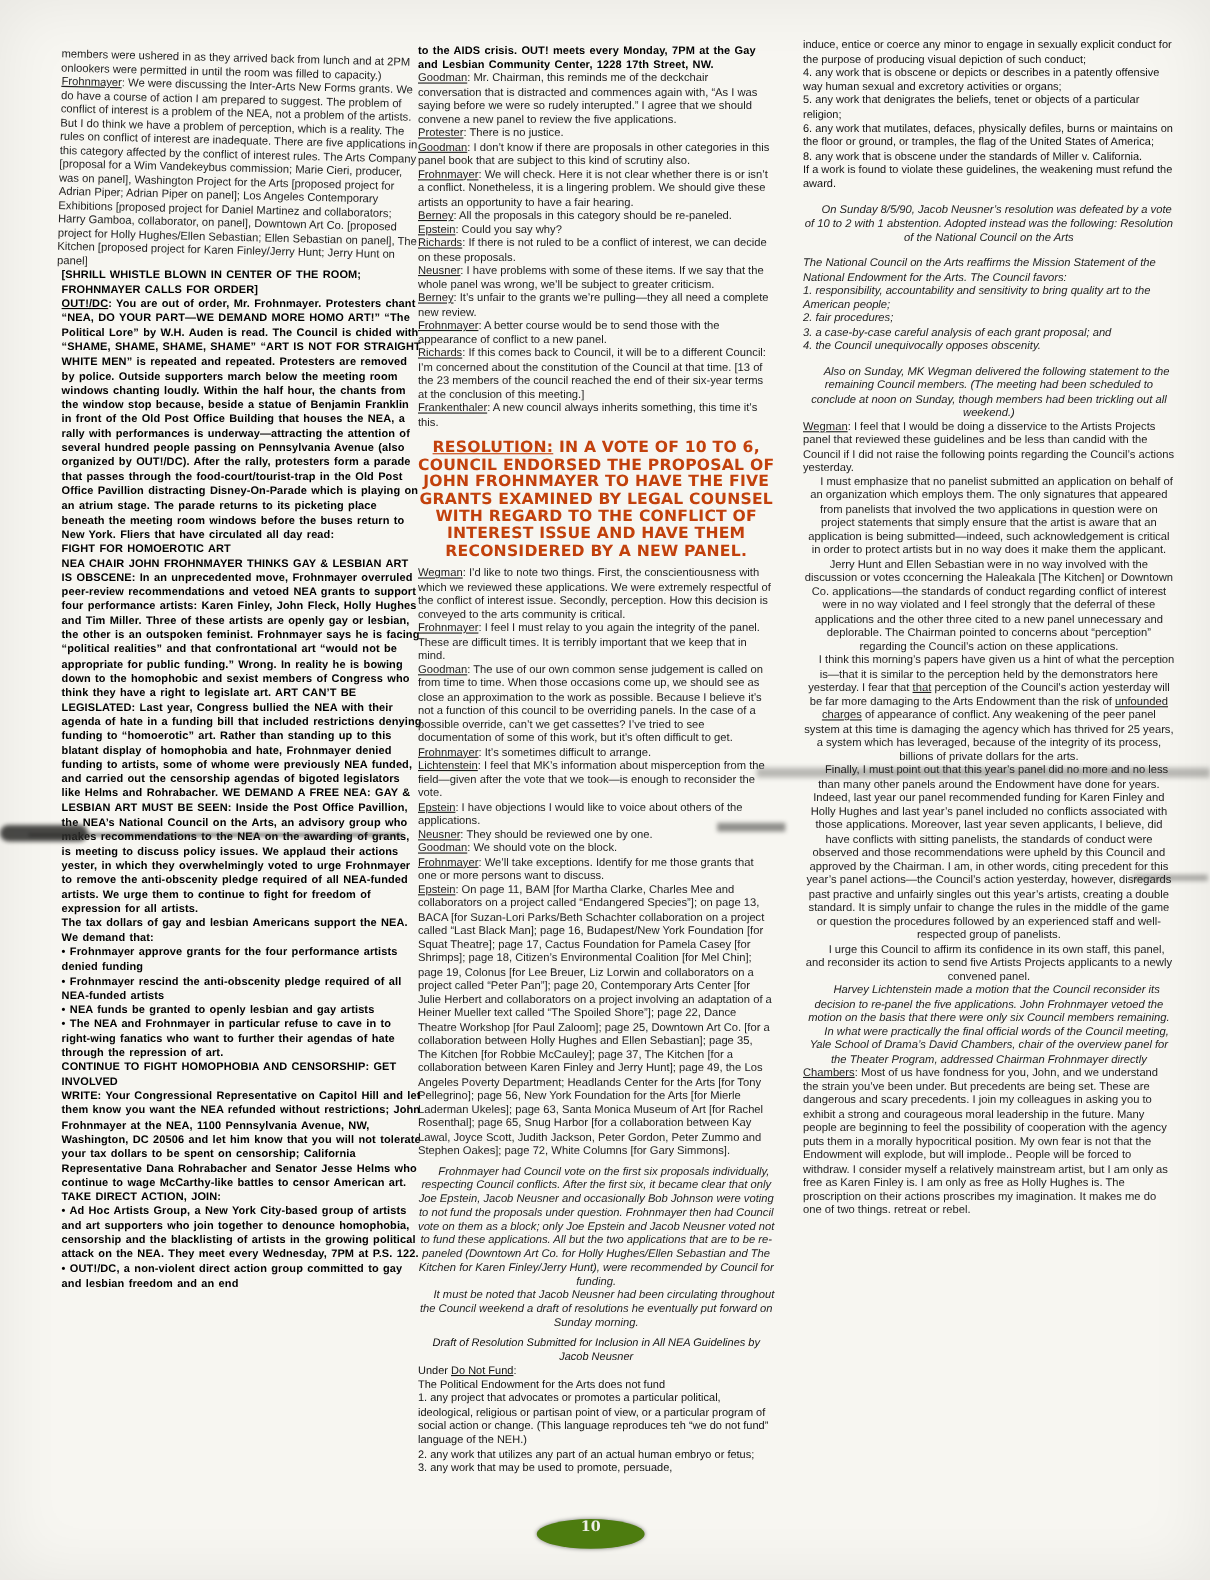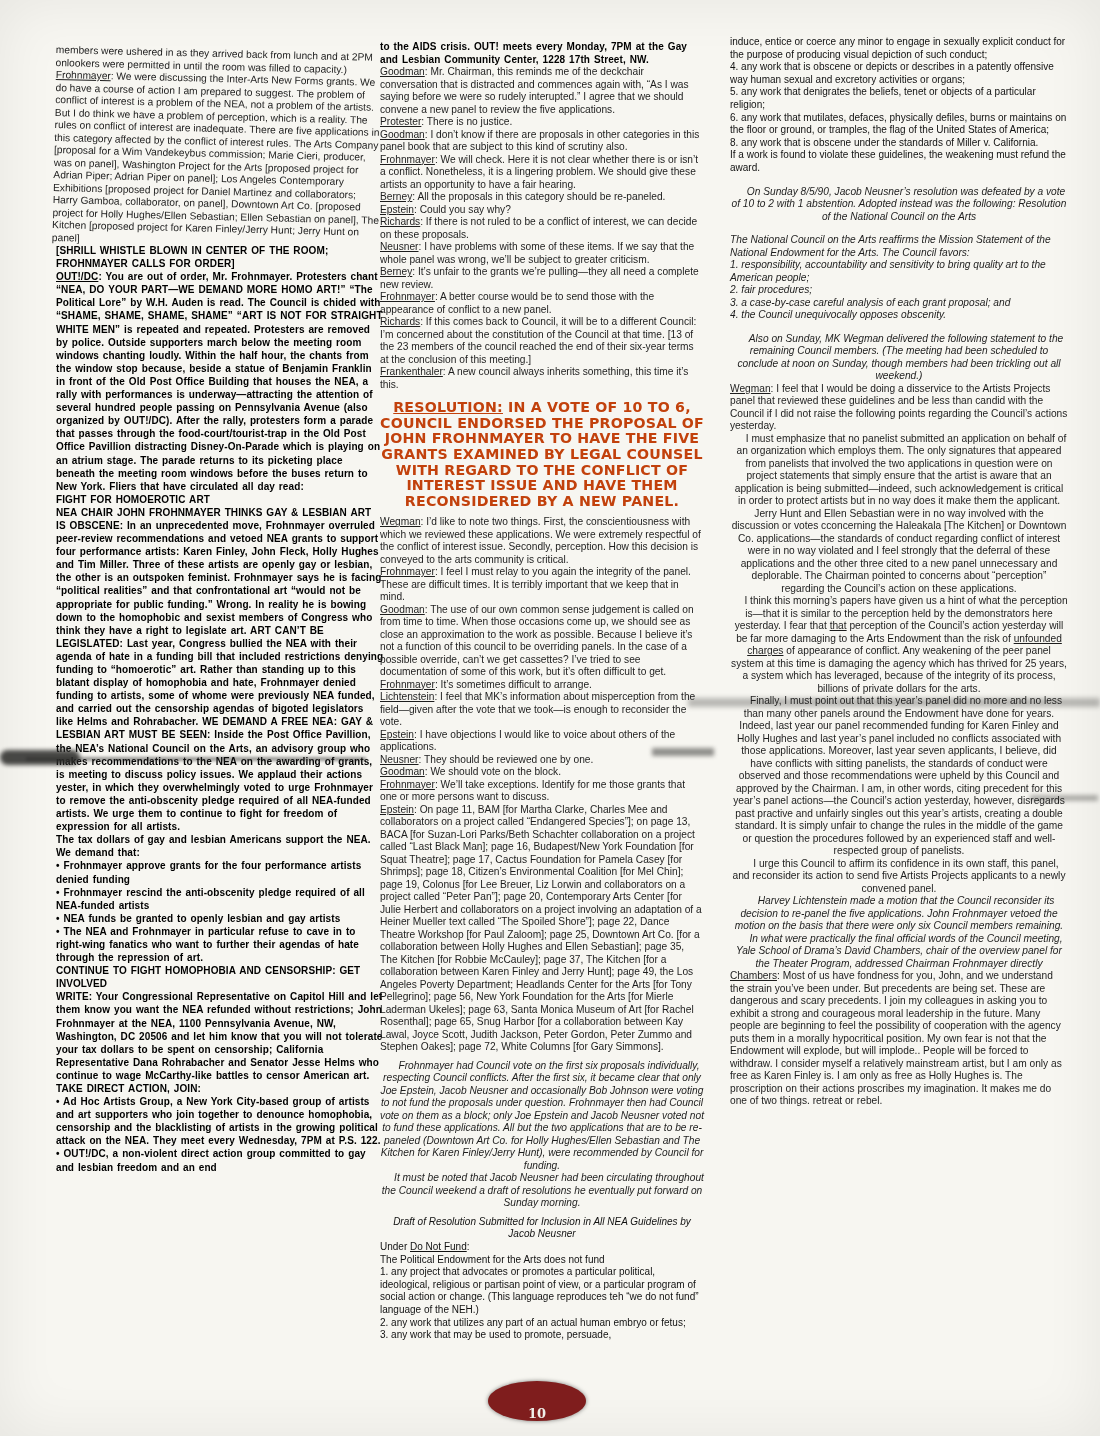--- a/index.html
+++ b/index.html
@@ -21,22 +21,22 @@
         line-height:12.6px;color:#111;}
   .mono-center-italic{text-align:center;font-style:italic;}
   .headline{font-family:"DejaVu Sans",sans-serif;font-weight:800;font-size:14.2px;line-height:15.6px;
             text-align:center;color:#c2410c;margin:9px 0 7px 0;letter-spacing:0.2px;}
   .indent{text-indent:14px;text-align:center;}
   .gap-top{margin-top:11px;}
   .gap-top-sm{margin-top:6px;}
   .tilt{transform:rotate(1.4deg);transform-origin:0 0;}
   .u{text-decoration:underline;text-underline-offset:1px;}
   .speaker{text-decoration:underline;text-underline-offset:1px;}
-  .page-badge{position:absolute;left:488px;top:1381px;width:98px;height:40px;background:#7f1d1d;
-              border-radius:50%;display:flex;align-items:flex-end;justify-content:center;
+  .page-badge{position:absolute;left:488px;top:1381px;width:98px;height:27px;background:#4d7c0f;
+              border-radius:50%;display:flex;align-items:flex-start;justify-content:center;
               box-shadow:0 0 4px rgba(0,0,0,.5);}
   .page-badge span{color:#efefea;font-family:"DejaVu Serif",serif;font-weight:700;font-size:13px;}
   .smudge{position:absolute;background:#2a2a28;pointer-events:none;}
   .sm1{left:0;top:750px;width:80px;height:15px;opacity:.85;border-radius:8px;filter:blur(2px);}
   .sm2{left:26px;top:757px;width:340px;height:4px;opacity:.45;filter:blur(1.5px);}
   .sm3{left:652px;top:748px;width:62px;height:8px;opacity:.5;filter:blur(2px);}
   .sm4{left:688px;top:698px;width:412px;height:9px;opacity:.3;filter:blur(2.5px);}
   .sm5{left:1030px;top:795px;width:68px;height:6px;opacity:.35;filter:blur(2px);}
 </style>
 </head>

